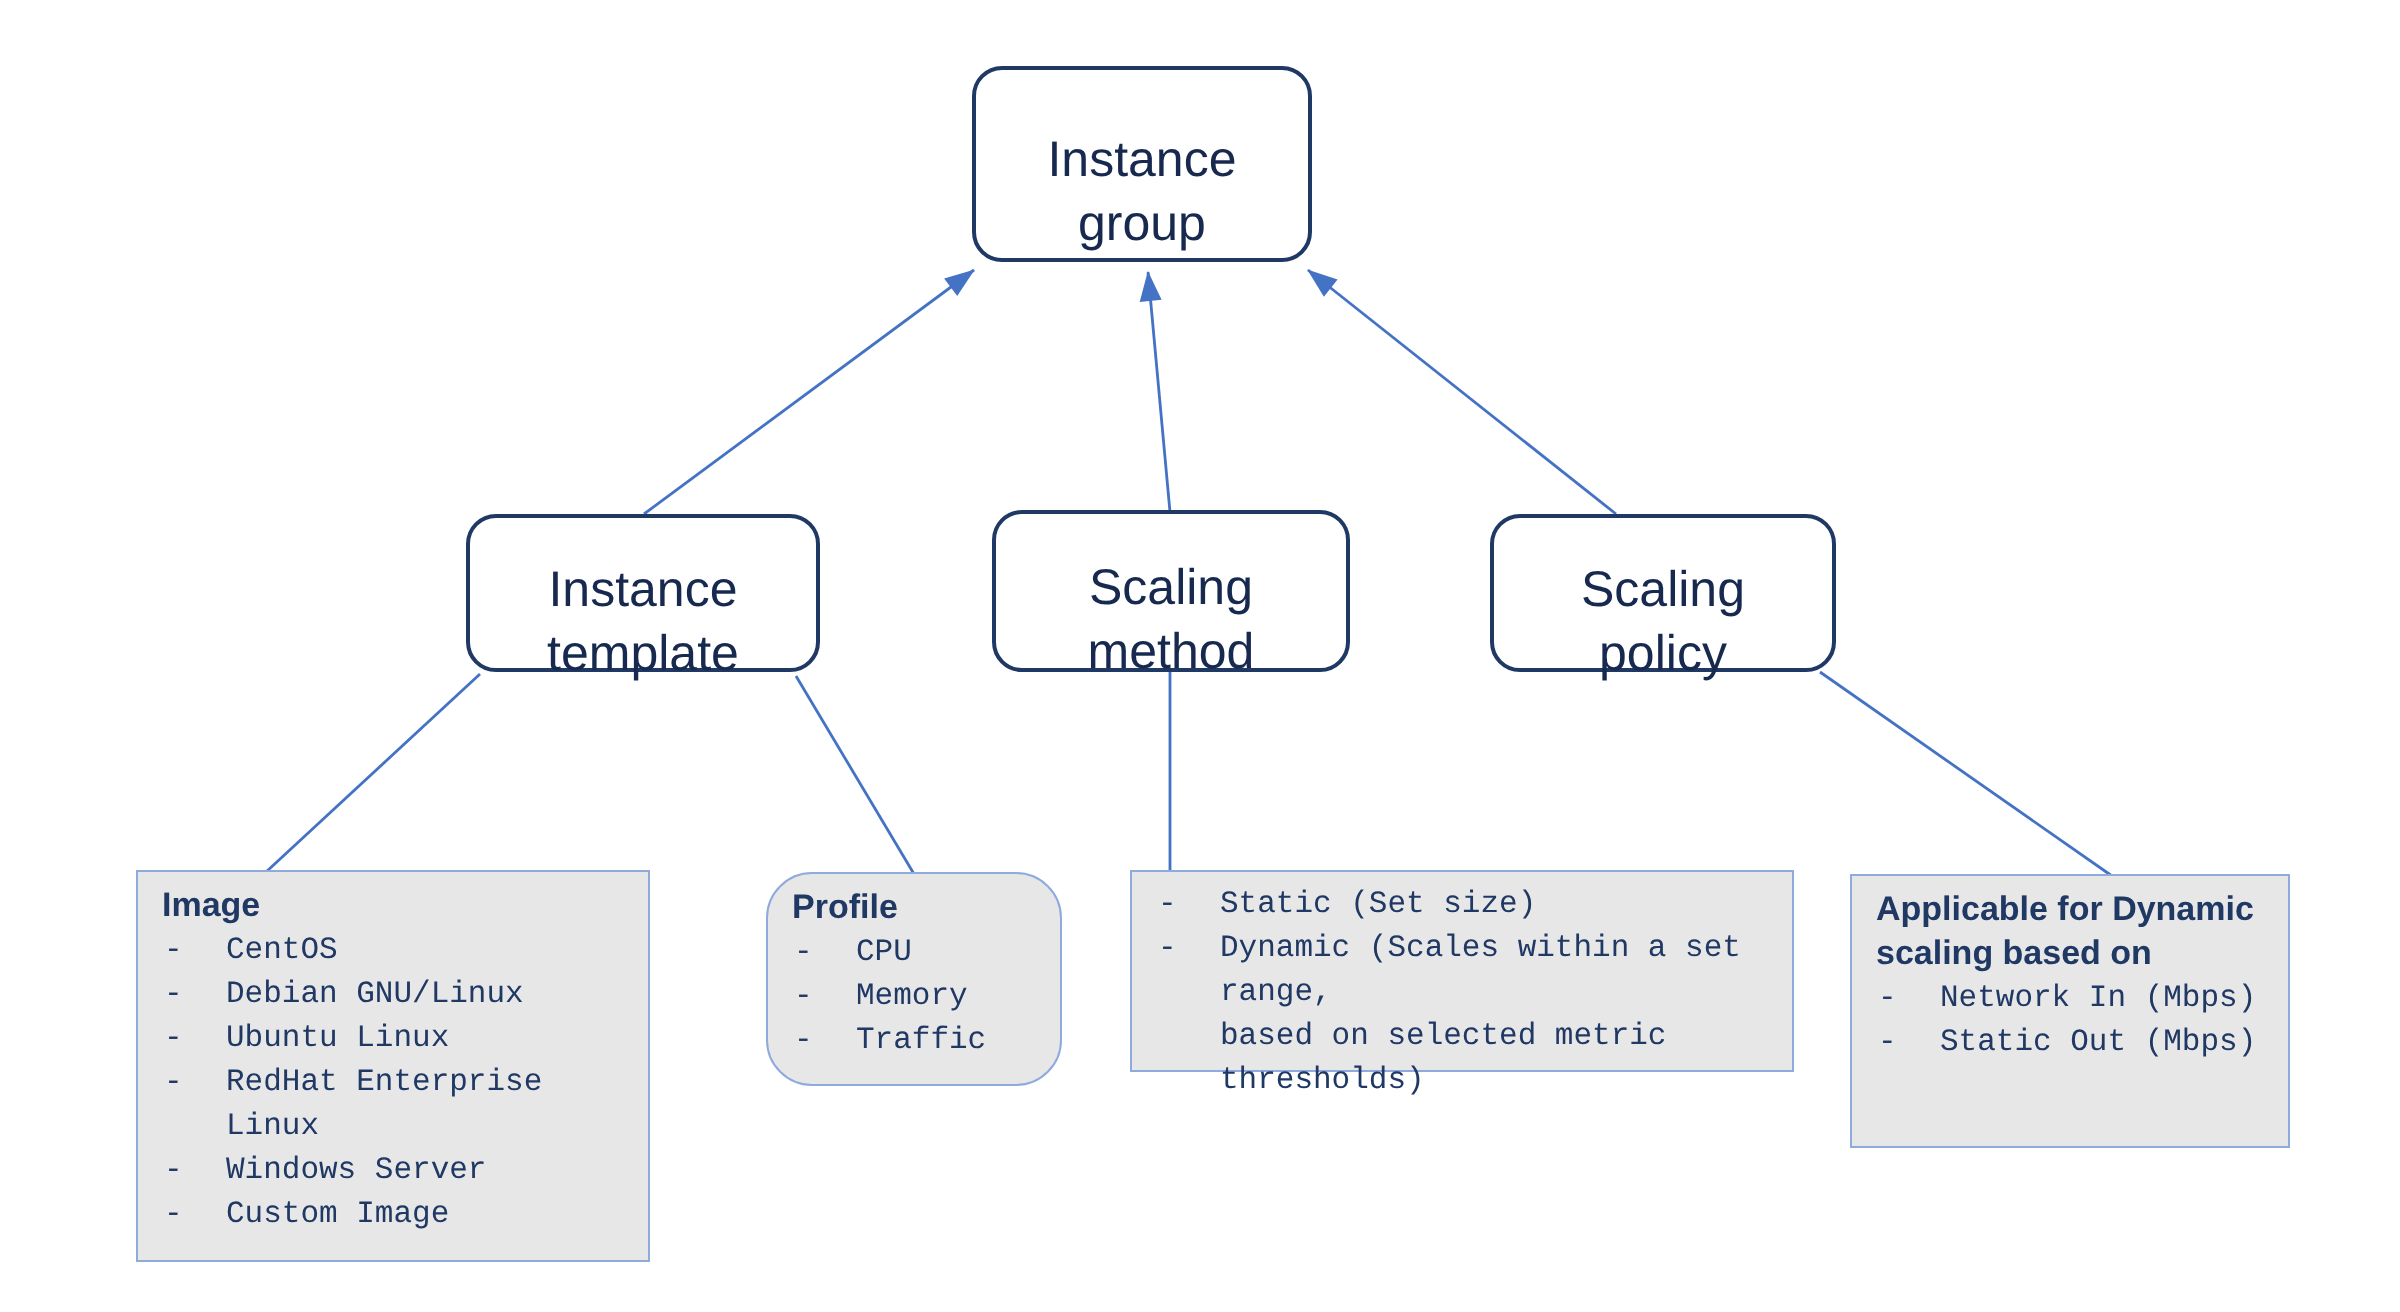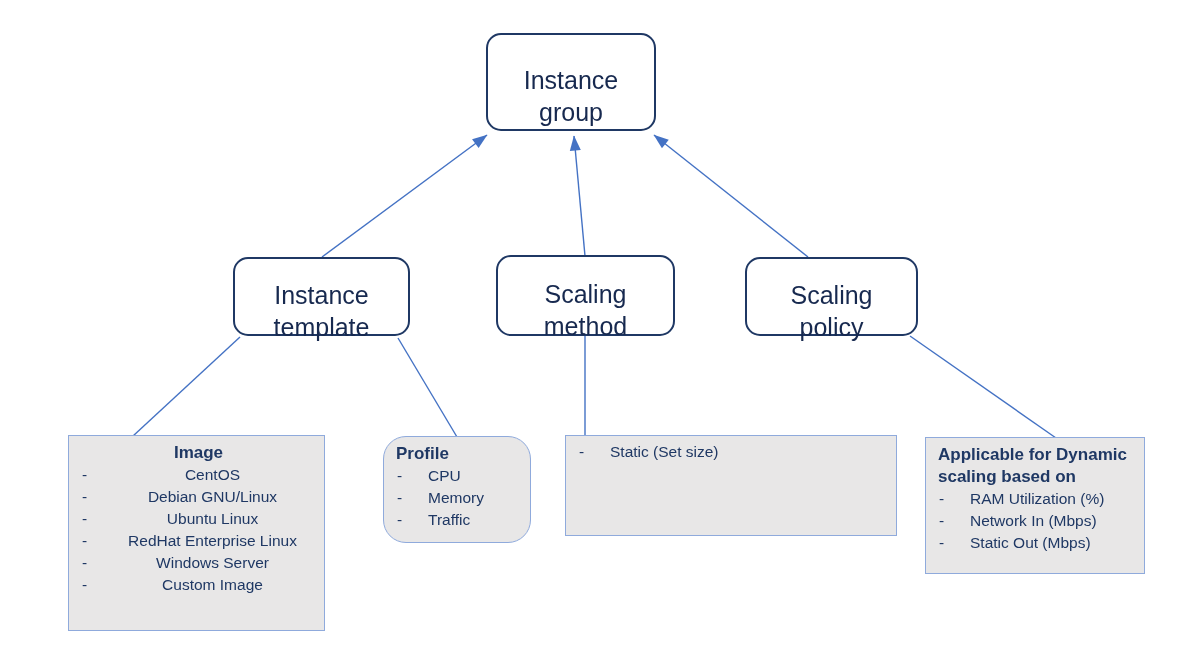--- a/index.html
+++ b/index.html
@@ -57,20 +57,21 @@
     font-size: 17px;
     line-height: 22px;
     padding: 1px 8px 0 12px;
     white-space: pre-line;
   }
   .li {
     position: relative;
     padding-left: 44px;
     padding-right: 12px;
     white-space: pre-line;
+    font-family: Liberation Mono, monospace;
   }
   .li::before {
     content: "-";
     position: absolute;
     left: 13px;
     top: 0;
   }
 </style>
 </head>
 <body>
@@ -107,21 +108,21 @@
   <div class="node" style="left:496px; top:255px; width:179px; height:81px;">
     <span class="node-label">Scaling
 method</span>
   </div>
 
   <div class="node" style="left:745px; top:257px; width:173px; height:79px;">
     <span class="node-label">Scaling
 policy</span>
   </div>
 
-  <div class="panel" style="left:68px; top:435px; width:257px; height:196px;text-align:center;">
+  <div class="panel" style="left:68px; top:435px; width:257px; height:196px;">
     <div class="panel-title">Image</div>
     <div>
         <div class="li">CentOS</div>
         <div class="li">Debian GNU/Linux</div>
         <div class="li">Ubuntu Linux</div>
         <div class="li">RedHat Enterprise Linux</div>
         <div class="li">Windows Server</div>
         <div class="li">Custom Image</div>
       </div>
   </div>
@@ -131,26 +132,28 @@
     <div>
         <div class="li">CPU</div>
         <div class="li">Memory</div>
         <div class="li">Traffic</div>
       </div>
   </div>
 
   <div class="panel" style="left:565px; top:435px; width:332px; height:101px;">
     <div>
         <div class="li">Static (Set size)</div>
+        <div class="li">Dynamic (Scales within a set range,
+based on selected metric
+thresholds)</div>
       </div>
   </div>
 
   <div class="panel" style="left:925px; top:437px; width:220px; height:137px;">
     <div class="panel-title">Applicable for Dynamic
 scaling based on</div>
     <div>
-        <div class="li">RAM Utilization (%)</div>
         <div class="li">Network In (Mbps)</div>
         <div class="li">Static Out (Mbps)</div>
       </div>
   </div>
 
 </div>
 
 </body></html>

